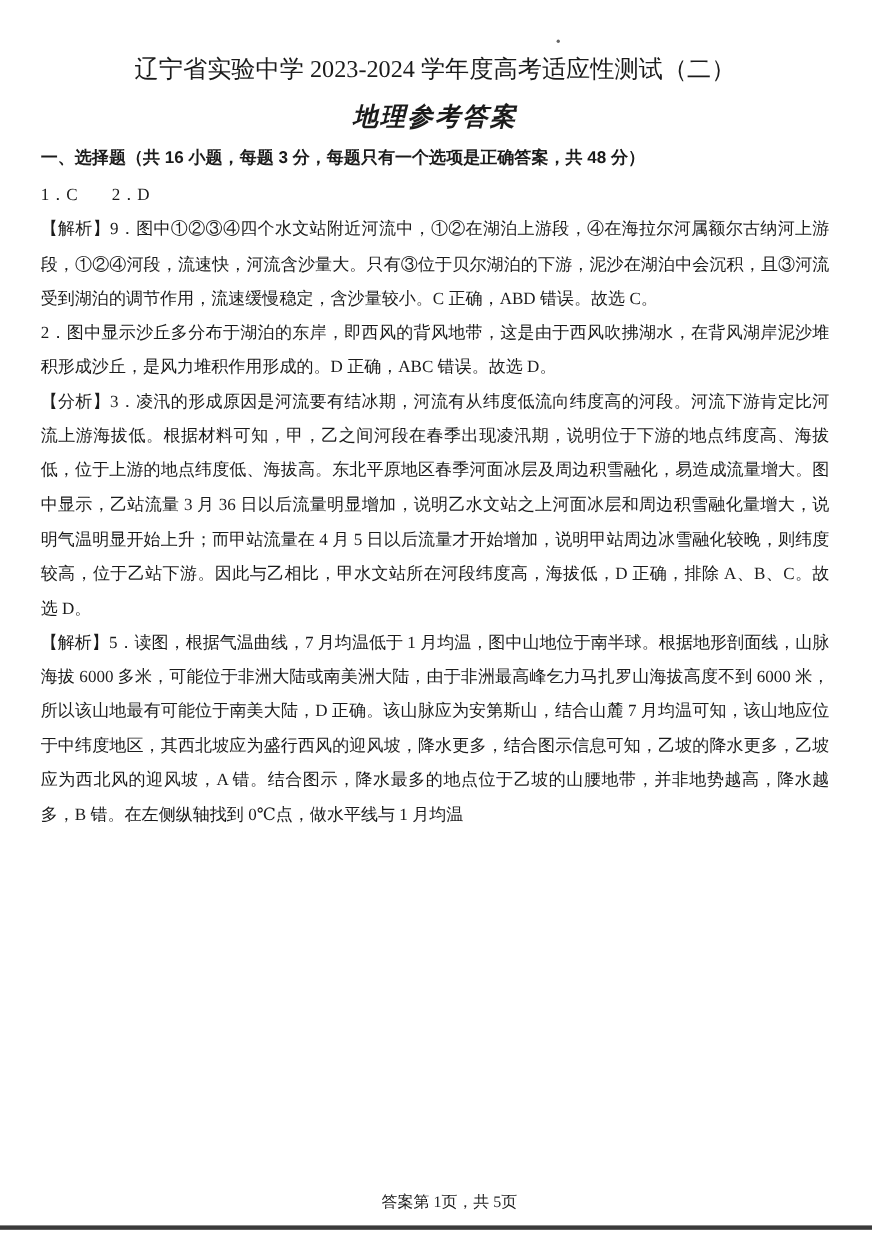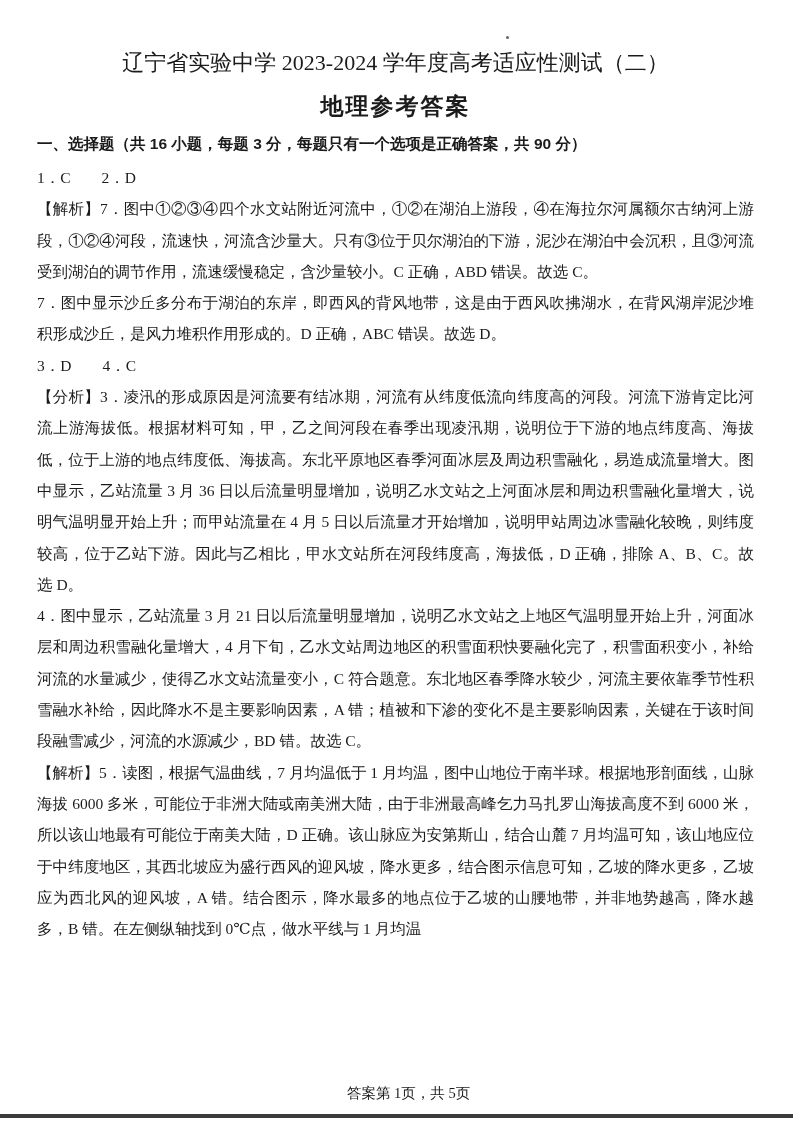--- a/index.html
+++ b/index.html
@@ -28,20 +28,21 @@
     font-family: "Liberation Serif", "DejaVu Serif", serif;
   }
   .subtitle {
     margin: 6px 0 0 0;
     font-weight: 700;
     font-size: 23px;
     line-height: 40px;
     text-align: center;
     letter-spacing: 2px;
     font-family: "Liberation Sans", "DejaVu Sans", sans-serif;
+    font-style: italic;
   }
   .heading {
     margin: 0;
     font-weight: 700;
     font-size: 15.5px;
     line-height: 36px;
     font-family: "Liberation Sans", "DejaVu Sans", sans-serif;
   }
   p.block {
     margin: 0;
@@ -83,26 +84,24 @@
 </style>
 </head>
 <body>
 
 <div class="doc">
 
   <span class="speck"></span>
 
   <h1 class="title">辽宁省实验中学 2023-2024 学年度高考适应性测试（二）</h1>
   <h2 class="subtitle">地理参考答案</h2>
-  <h3 class="heading">一、选择题（共 16 小题，每题 3 分，每题只有一个选项是正确答案，共 90 分）</h3>
+  <h3 class="heading">一、选择题（共 16 小题，每题 3 分，每题只有一个选项是正确答案，共 48 分）</h3>
 
   <p class="block ans">1．C　　2．D</p>
-  <p class="block">【解析】7．图中①②③④四个水文站附近河流中，①②在湖泊上游段，④在海拉尔河属额尔古纳河上游段，①②④河段，流速快，河流含沙量大。只有③位于贝尔湖泊的下游，泥沙在湖泊中会沉积，且③河流受到湖泊的调节作用，流速缓慢稳定，含沙量较小。C 正确，ABD 错误。故选 C。</p>
-  <p class="block">7．图中显示沙丘多分布于湖泊的东岸，即西风的背风地带，这是由于西风吹拂湖水，在背风湖岸泥沙堆积形成沙丘，是风力堆积作用形成的。D 正确，ABC 错误。故选 D。</p>
-  <p class="block ans">3．D　　4．C</p>
+  <p class="block">【解析】9．图中①②③④四个水文站附近河流中，①②在湖泊上游段，④在海拉尔河属额尔古纳河上游段，①②④河段，流速快，河流含沙量大。只有③位于贝尔湖泊的下游，泥沙在湖泊中会沉积，且③河流受到湖泊的调节作用，流速缓慢稳定，含沙量较小。C 正确，ABD 错误。故选 C。</p>
+  <p class="block">2．图中显示沙丘多分布于湖泊的东岸，即西风的背风地带，这是由于西风吹拂湖水，在背风湖岸泥沙堆积形成沙丘，是风力堆积作用形成的。D 正确，ABC 错误。故选 D。</p>
   <p class="block">【分析】3．凌汛的形成原因是河流要有结冰期，河流有从纬度低流向纬度高的河段。河流下游肯定比河流上游海拔低。根据材料可知，甲，乙之间河段在春季出现凌汛期，说明位于下游的地点纬度高、海拔低，位于上游的地点纬度低、海拔高。东北平原地区春季河面冰层及周边积雪融化，易造成流量增大。图中显示，乙站流量 3 月 36 日以后流量明显增加，说明乙水文站之上河面冰层和周边积雪融化量增大，说明气温明显开始上升；而甲站流量在 4 月 5 日以后流量才开始增加，说明甲站周边冰雪融化较晚，则纬度较高，位于乙站下游。因此与乙相比，甲水文站所在河段纬度高，海拔低，D 正确，排除 A、B、C。故选 D。</p>
-  <p class="block">4．图中显示，乙站流量 3 月 21 日以后流量明显增加，说明乙水文站之上地区气温明显开始上升，河面冰层和周边积雪融化量增大，4 月下旬，乙水文站周边地区的积雪面积快要融化完了，积雪面积变小，补给河流的水量减少，使得乙水文站流量变小，C 符合题意。东北地区春季降水较少，河流主要依靠季节性积雪融水补给，因此降水不是主要影响因素，A 错；植被和下渗的变化不是主要影响因素，关键在于该时间段融雪减少，河流的水源减少，BD 错。故选 C。</p>
   <p class="block">【解析】5．读图，根据气温曲线，7 月均温低于 1 月均温，图中山地位于南半球。根据地形剖面线，山脉海拔 6000 多米，可能位于非洲大陆或南美洲大陆，由于非洲最高峰乞力马扎罗山海拔高度不到 6000 米，所以该山地最有可能位于南美大陆，D 正确。该山脉应为安第斯山，结合山麓 7 月均温可知，该山地应位于中纬度地区，其西北坡应为盛行西风的迎风坡，降水更多，结合图示信息可知，乙坡的降水更多，乙坡应为西北风的迎风坡，A 错。结合图示，降水最多的地点位于乙坡的山腰地带，并非地势越高，降水越多，B 错。在左侧纵轴找到 0℃点，做水平线与 1 月均温</p>
 
   <div class="footer">答案第 1页，共 5页</div>
   <div class="bottom-rule"></div>
 
 </div>
 
 </body></html>

